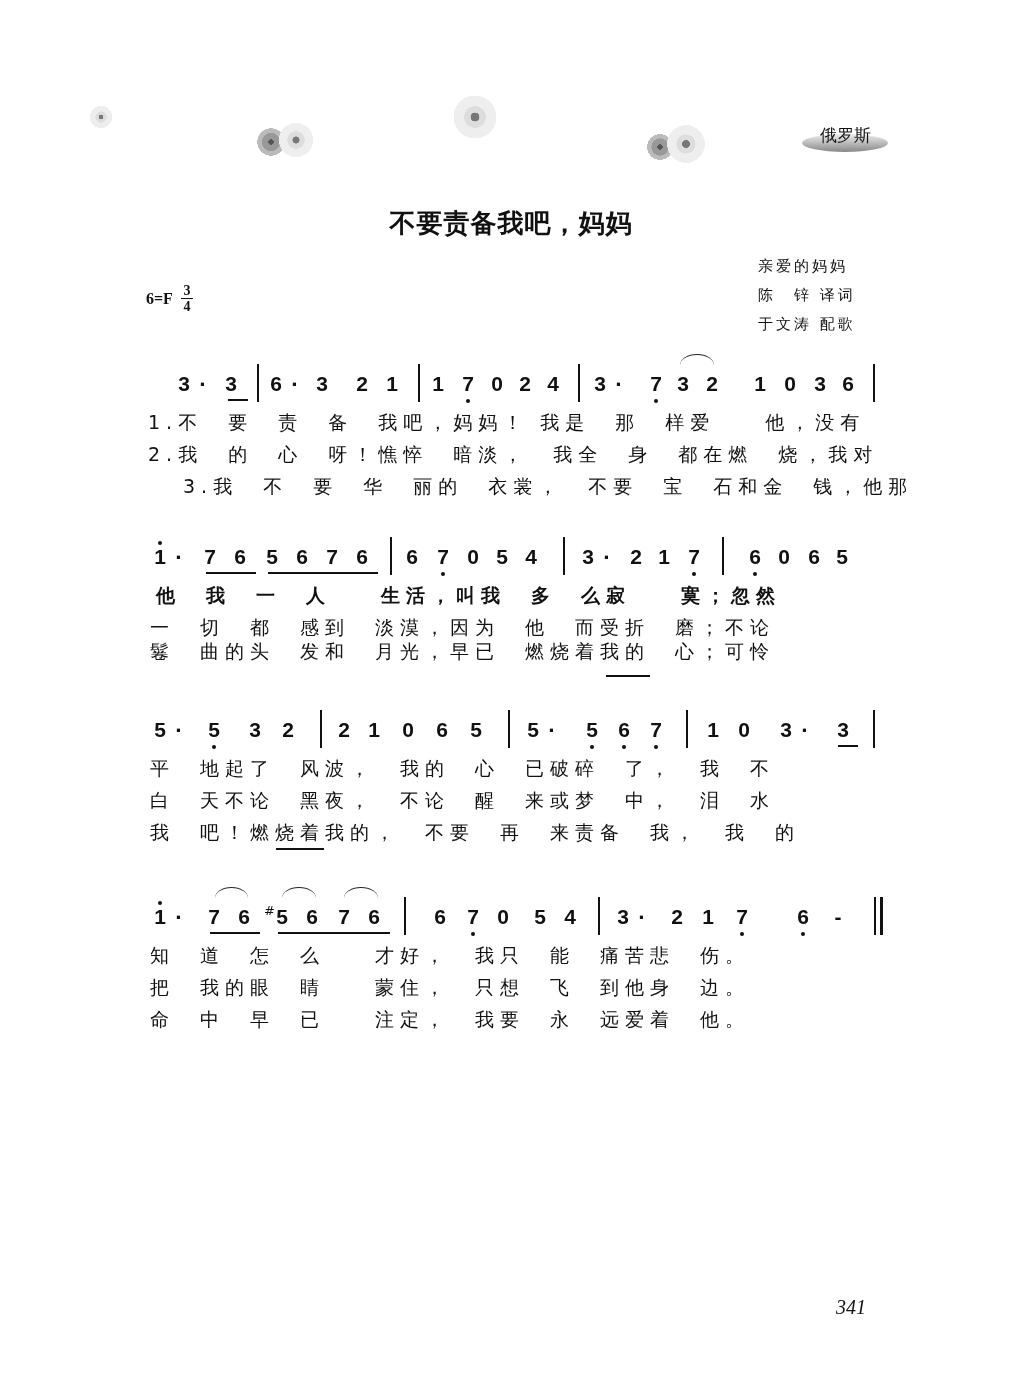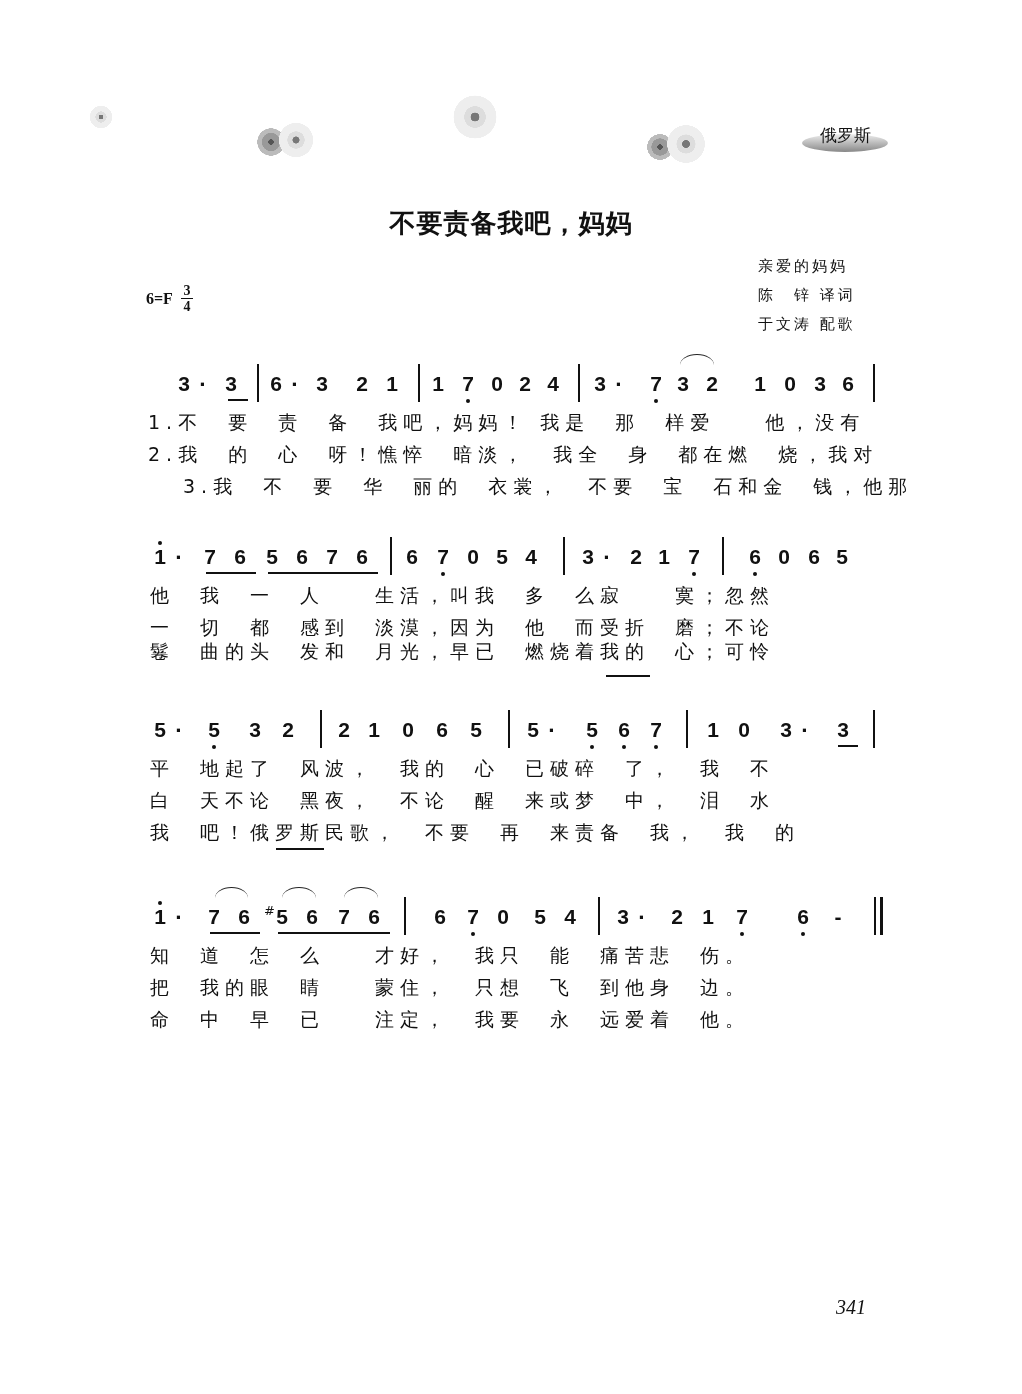--- a/index.html
+++ b/index.html
@@ -114,21 +114,21 @@
       <span class="note" style="left: 686px; top: 0px;">7<span class="dot-below"></span></span>
       <span class="note" style="left: 747px; top: 0px;">6<span class="dot-below"></span></span>
       <span class="note" style="left: 776px; top: 0px;">0</span>
       <span class="note" style="left: 806px; top: 0px;">6</span>
       <span class="note" style="left: 834px; top: 0px;">5</span>
       <div class="bar" style="left: 390px; top: -8px;"></div>
       <div class="bar" style="left: 563px; top: -8px;"></div>
       <div class="bar" style="left: 722px; top: -8px;"></div>
       <div class="ul" style="left: 206px; width: 50px; top: 27px;"></div>
       <div class="ul" style="left: 268px; width: 110px; top: 27px;"></div>
-      <div class="lyric" style="left: 150px; top: 38px; letter-spacing: 6px;">他　我　一　人　　生活，叫我　多　么寂　　寞；忽然</div>
+      <div class="lyric" style="left: 156px; top: 38px; letter-spacing: 6px; font-weight: bold;">他　我　一　人　　生活，叫我　多　么寂　　寞；忽然</div>
       <div class="lyric" style="left: 150px; top: 70px; letter-spacing: 6px;">一　切　都　感到　淡漠，因为　他　而受折　磨；不论</div>
       <div class="lyric" style="left: 150px; top: 94px; letter-spacing: 6px;">鬈　曲的头　发和　月光，早已　燃烧着我的　心；可怜</div>
       <div class="lyric-ul" style="left: 606px; width: 44px; top: 130px;"></div>
     </div>
     <div class="row" style="top: 718px;">
       <span class="note" style="left: 152px; top: 0px;">5</span>
       <span class="aug" style="left: 175px; top: 2px;">·</span>
       <span class="note" style="left: 206px; top: 0px;">5<span class="dot-below"></span></span>
       <span class="note" style="left: 247px; top: 0px;">3</span>
       <span class="note" style="left: 280px; top: 0px;">2</span>
@@ -147,21 +147,21 @@
       <span class="note" style="left: 778px; top: 0px;">3</span>
       <span class="aug" style="left: 801px; top: 2px;">·</span>
       <span class="note" style="left: 835px; top: 0px;">3</span>
       <div class="bar" style="left: 320px; top: -8px;"></div>
       <div class="bar" style="left: 508px; top: -8px;"></div>
       <div class="bar" style="left: 686px; top: -8px;"></div>
       <div class="bar" style="left: 873px; top: -8px;"></div>
       <div class="ul" style="left: 838px; width: 20px; top: 27px;"></div>
       <div class="lyric" style="left: 150px; top: 38px; letter-spacing: 6px;">平　地起了　风波，　我的　心　已破碎　了，　我　不</div>
       <div class="lyric" style="left: 150px; top: 70px; letter-spacing: 6px;">白　天不论　黑夜，　不论　醒　来或梦　中，　泪　水</div>
-      <div class="lyric" style="left: 150px; top: 102px; letter-spacing: 6px;">我　吧！俄罗斯民歌，　不要　再　来责备　我，　我　的</div>
+      <div class="lyric" style="left: 150px; top: 102px; letter-spacing: 6px;">我　吧！燃烧着我的，　不要　再　来责备　我，　我　的</div>
       <div class="lyric-ul" style="left: 276px; width: 48px; top: 130px;"></div>
     </div>
     <div class="row" style="top: 905px;">
       <span class="note" style="left: 152px; top: 0px;">1<span class="dot-above"></span></span>
       <span class="aug" style="left: 175px; top: 2px;">·</span>
       <span class="note" style="left: 206px; top: 0px;">7</span>
       <span class="note" style="left: 236px; top: 0px;">6</span>
       <span class="note" style="left: 274px; top: 0px;">5</span>
       <span class="abs" style="left: 264px; top: -2px; font-size: 13px;">#</span>
       <span class="note" style="left: 304px; top: 0px;">6</span>

